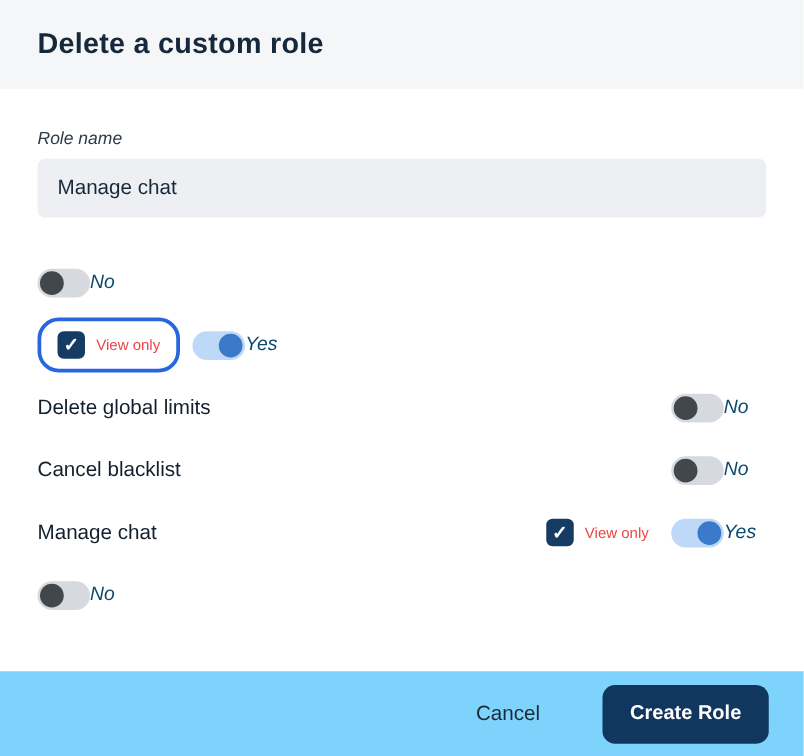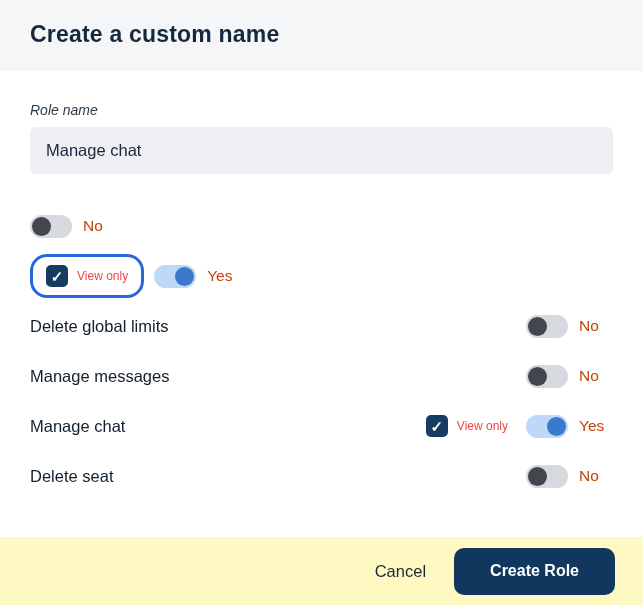--- a/index.html
+++ b/index.html
@@ -72,23 +72,23 @@
     width: 19px; height: 19px;
     border-radius: 50%;
   }
   .toggle.off { background: #d6dade; }
   .toggle.off .knob { left: 2px; background: #41474d; }
   .toggle.on { background: #bed9f8; }
   .toggle.on .knob { right: 2px; background: #3b79ca; }
 
   .state-label {
     width: 34px;
-    margin-left: 11px;
     font-size: 15.5px;
-    color: #c2410c;
+    color: #0c4a6e;
+    font-style: italic;
   }
 
   
   .vo-group { display: flex; align-items: center; margin-right: 18px; }
   .checkbox {
     width: 22px; height: 22px;
     background: #173c63;
     border-radius: 5px;
     display: flex; align-items: center; justify-content: center;
     cursor: pointer;
@@ -103,21 +103,21 @@
     border-radius: 17px;
     padding: 8px 13px;
     margin-right: 10px;
     display: flex;
     align-items: center;
   }
   .highlight-ring .vo-group { margin-right: 0; }
 
   
   .modal-footer {
-    background: #fef9c3;
+    background: #7dd3fc;
     flex: 0 0 auto;
     height: 68px;
     display: flex;
     align-items: center;
     justify-content: flex-end;
     gap: 28px;
     padding: 0 28px;
   }
   .cancel-button {
     background: none;
@@ -125,35 +125,36 @@
     font-size: 16.5px;
     color: #1b2a38;
     cursor: pointer;
     font-family: "Liberation Sans", sans-serif;
   }
   .create-role-button {
     background: #12375f;
     color: #ffffff;
     border: none;
     border-radius: 10px;
-    padding: 0 36px;
+    padding: 0 22px;
     height: 47px;
     font-size: 16px;
     font-weight: 600;
     cursor: pointer;
     font-family: "Liberation Sans", sans-serif;
+    margin-left: 22px;
   }
 </style>
 </head>
 <body>
 
 <div class="modal">
 
   <div class="modal-header">
-    <div class="modal-title">Create a custom name</div>
+    <div class="modal-title">Delete a custom role</div>
   </div>
 
   <div class="modal-content">
 
     <label class="role-name-label">Role name</label>
     <input class="role-name-input" type="text" value="Manage chat" style="">
 
     <div class="perm-list">
 
       <div class="perm-row">
@@ -186,21 +187,21 @@
         <span class="perm-label">Delete global limits</span>
         <div class="perm-controls">
           <div class="toggle off">
               <span class="knob"></span>
             </div>
           <span class="state-label">No</span>
         </div>
       </div>
 
       <div class="perm-row">
-        <span class="perm-label">Manage messages</span>
+        <span class="perm-label">Cancel blacklist</span>
         <div class="perm-controls">
           <div class="toggle off">
               <span class="knob"></span>
             </div>
           <span class="state-label">No</span>
         </div>
       </div>
 
       <div class="perm-row">
         <span class="perm-label">Manage chat</span>
@@ -212,21 +213,20 @@
             <span class="vo-label">View only</span>
           </div>
           <div class="toggle on">
               <span class="knob"></span>
             </div>
           <span class="state-label">Yes</span>
         </div>
       </div>
 
       <div class="perm-row">
-        <span class="perm-label">Delete seat</span>
         <div class="perm-controls">
           <div class="toggle off">
               <span class="knob"></span>
             </div>
           <span class="state-label">No</span>
         </div>
       </div>
 
     </div>
   </div>

